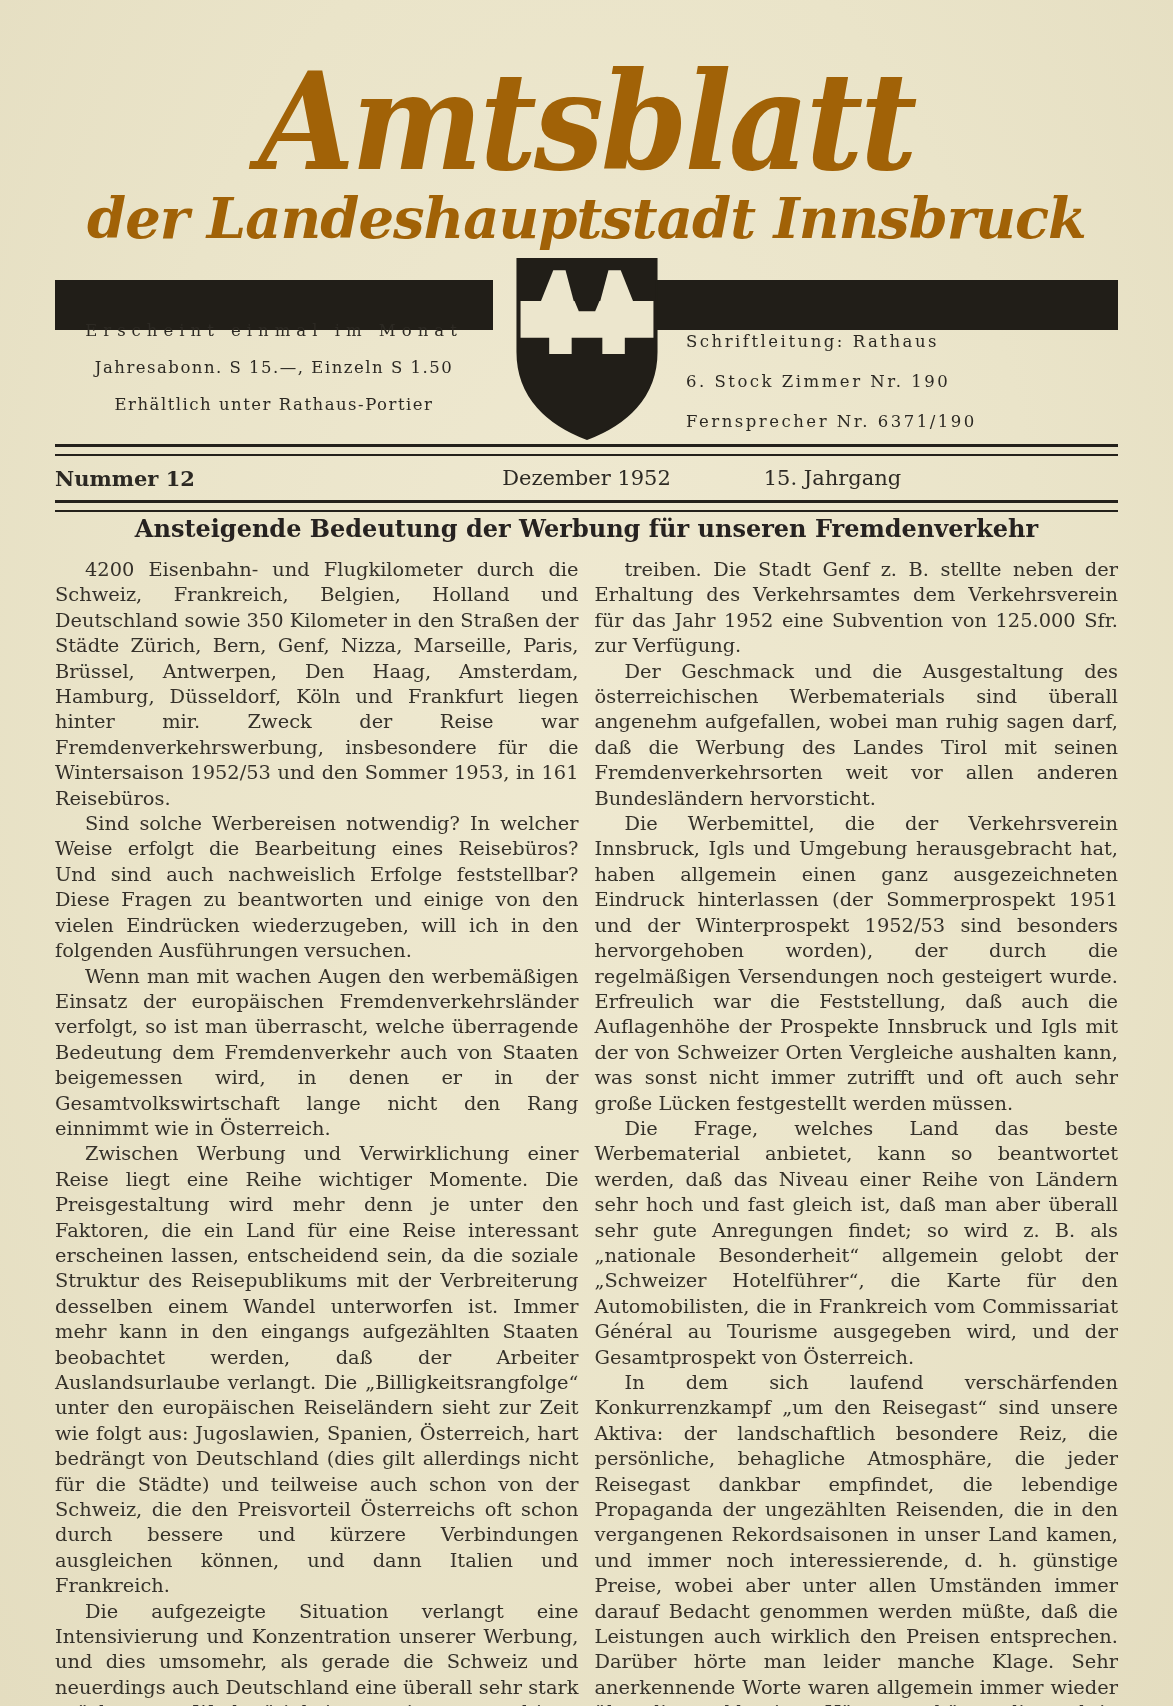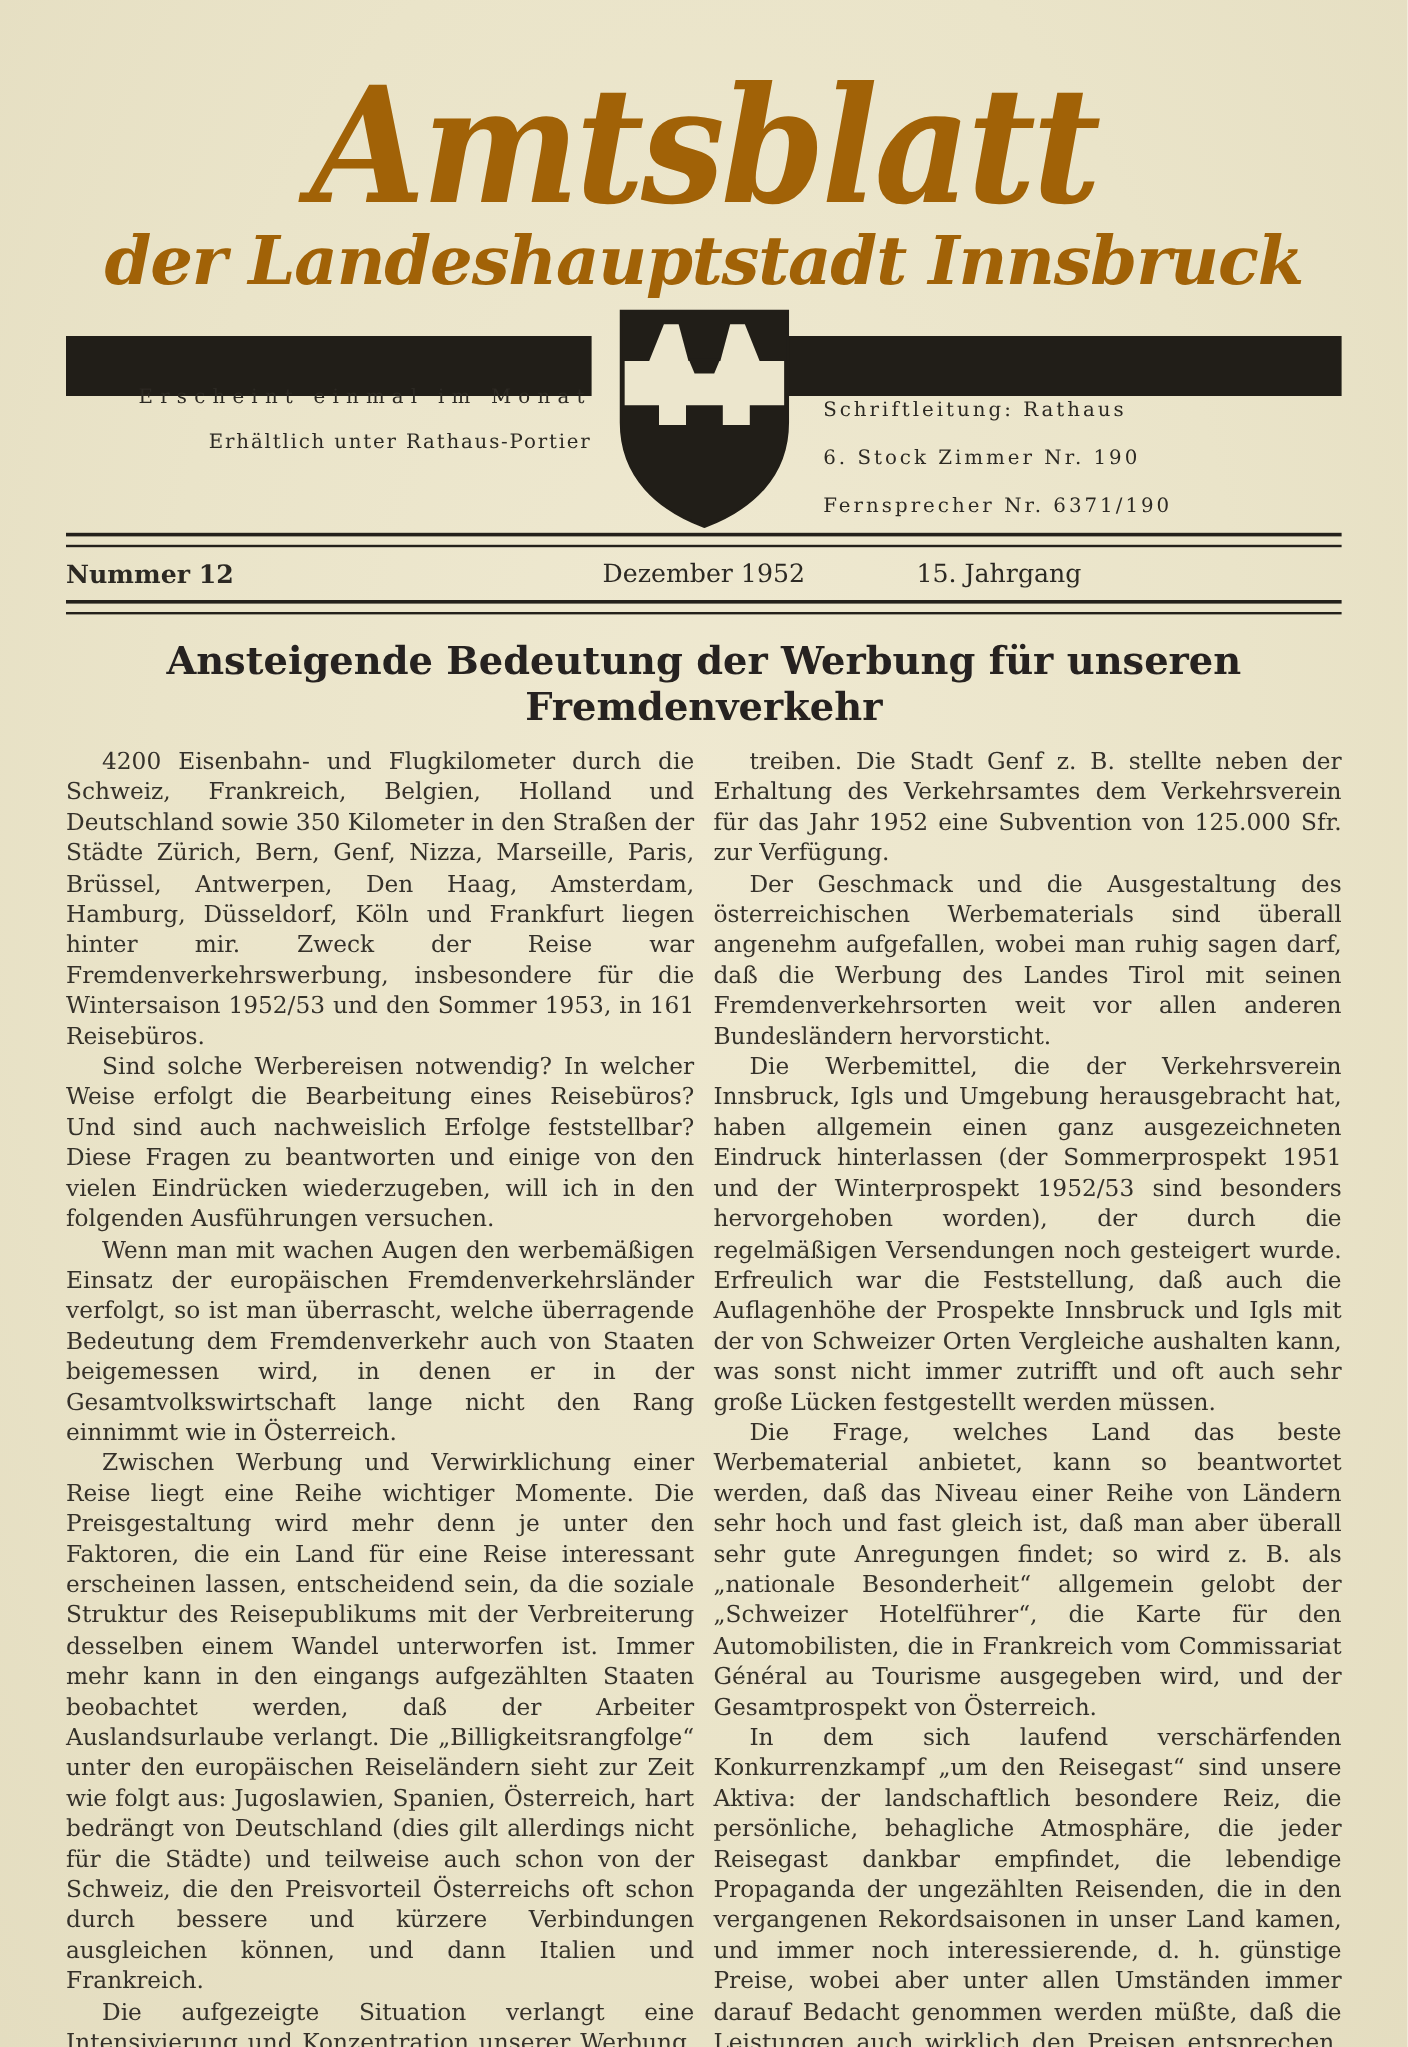--- a/index.html
+++ b/index.html
@@ -25,39 +25,39 @@
     letter-spacing:-1px;margin-top:10px;
   }
 
   
   .banner{position:relative;height:192px;margin-top:6px;}
   .bar{position:absolute;top:28px;height:50px;background:#211e18;}
   .bar-left{left:0;width:438px;}
   .bar-right{right:0;width:478px;}
   .shield{position:absolute;left:50%;margin-left:-77px;top:6px;}
   .info{position:absolute;font-size:16.5px;color:#2c2923;}
-  .info-left{left:0;top:60px;width:438px;text-align:right;}
+  .info-left{left:0;top:60px;width:438px;text-align:center;}
   .info-right{right:0;top:70px;width:448px;text-align:left;}
   .info p{margin:0;}
   .info-left p{line-height:37px;letter-spacing:1.5px;}
   .info-left p:first-child{letter-spacing:6px;}
   .info-right p{line-height:40px;letter-spacing:2.5px;margin-left:16px;}
 
   
   .rule-double{height:7px;border-top:3px solid #24211b;border-bottom:2px solid #24211b;}
   .issue-row{display:flex;align-items:center;height:44px;font-size:21px;color:#2c2923;}
   .issue-row>div{flex:1;}
   .issue-number{text-align:left;font-weight:bold;}
   .issue-date{text-align:center;}
   .issue-volume{text-align:left;}
 
   
   .article-title{
-    text-align:center;font-size:32px;font-weight:bold;color:#262220;
-    margin:20px 0 14px;letter-spacing:0;
+    text-align:center;font-size:24px;font-weight:bold;color:#262220;
+    margin:2px 0 14px;letter-spacing:0;
   }
   .columns{display:flex;gap:16px;margin-top:8px;}
   .col{flex:1;font-size:19.4px;line-height:25.4px;text-align:justify;color:#35312a;}
   .col p{margin:0;text-indent:30px;}
 </style>
 </head>
 <body>
 
 <div class="page">
 
@@ -79,20 +79,21 @@
       <polygon points="62,40 88,40 83,52 67,52" fill="#211e18"></polygon>
 
       <polygon points="30,42 42,12 54,12 62,42" fill="#ece6cd"></polygon>
       <polygon points="88,42 96,12 108,12 120,42" fill="#ece6cd"></polygon>
 
       <path d="M8,78 H38 V94 H60 V78 H90 V94 H112 V78 H142 V92 C142,136 112,162 75,176 C38,162 8,136 8,92 Z" fill="#211e18"></path>
     </svg>
 
     <div class="info info-left">
         <p>Erscheint einmal im Monat</p>
+        <p>Jahresabonn. S 15.—,  Einzeln S 1.50</p>
         <p>Erhältlich unter Rathaus-Portier</p>
       </div>
 
     <div class="info info-right">
         <p>Schriftleitung: Rathaus</p>
         <p>6. Stock Zimmer Nr. 190</p>
         <p>Fernsprecher Nr. 6371/190</p>
       </div>
   </div>
 

